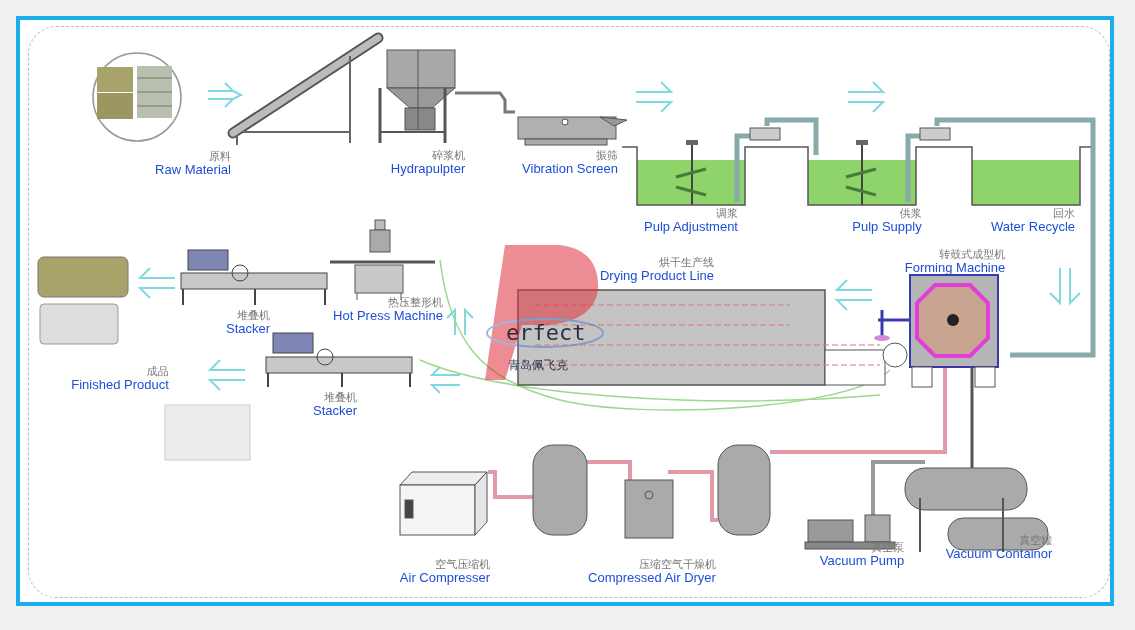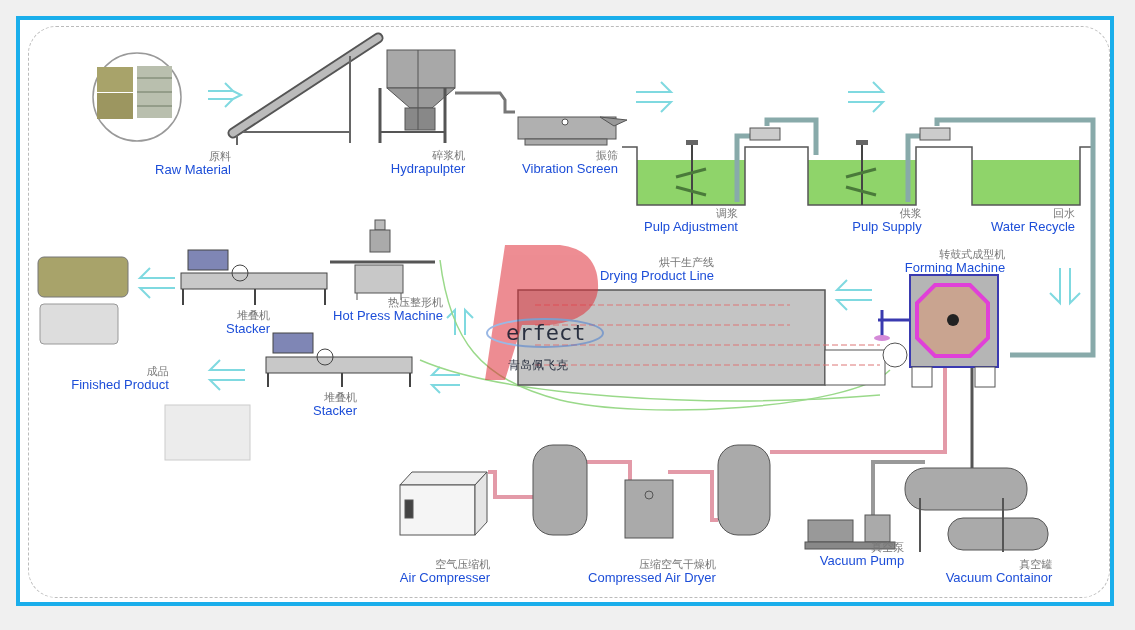--- a/index.html
+++ b/index.html
@@ -270,16 +270,16 @@
     <span class="en">Air Compresser</span>
   </div>
 <div class="lbl" style="left:652px;top:559px">
     <span class="cn">压缩空气干燥机</span>
     <span class="en">Compressed Air Dryer</span>
   </div>
 <div class="lbl" style="left:862px;top:542px">
     <span class="cn">真空泵</span>
     <span class="en">Vacuum Pump</span>
   </div>
-<div class="lbl" style="left:999px;top:559px">
+<div class="lbl" style="left:999px;top:535px">
     <span class="cn">真空罐</span>
     <span class="en">Vacuum Containor</span>
   </div>
 
 </body></html>

